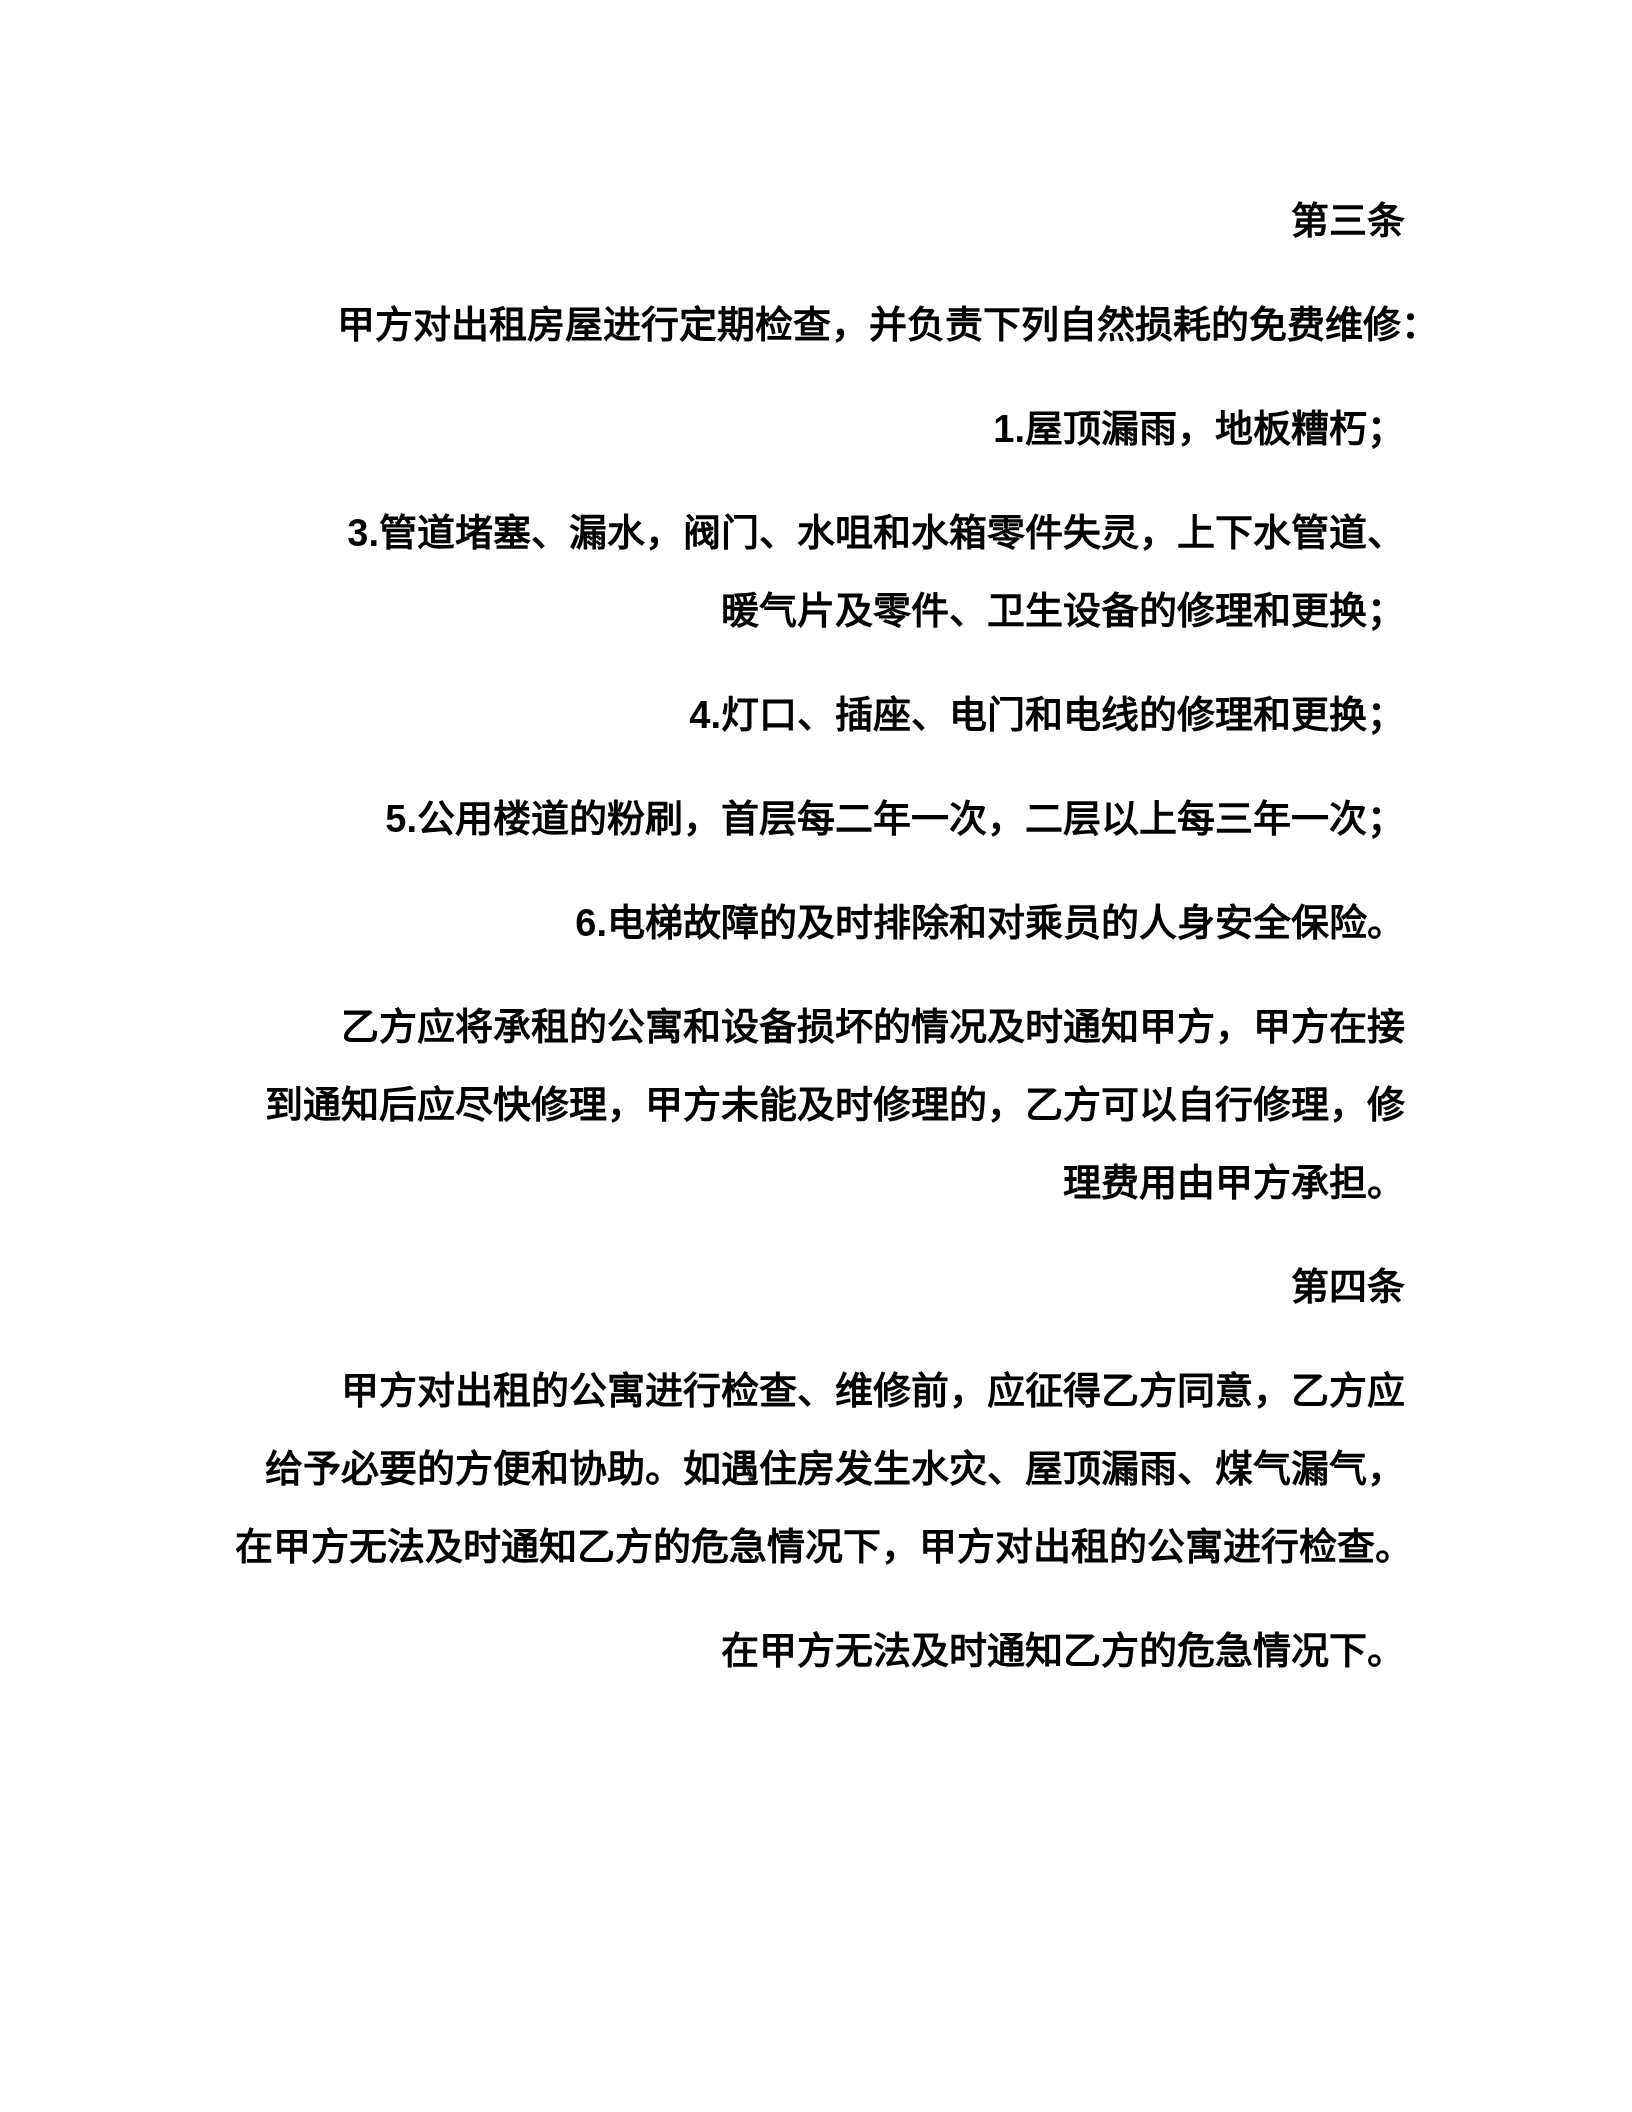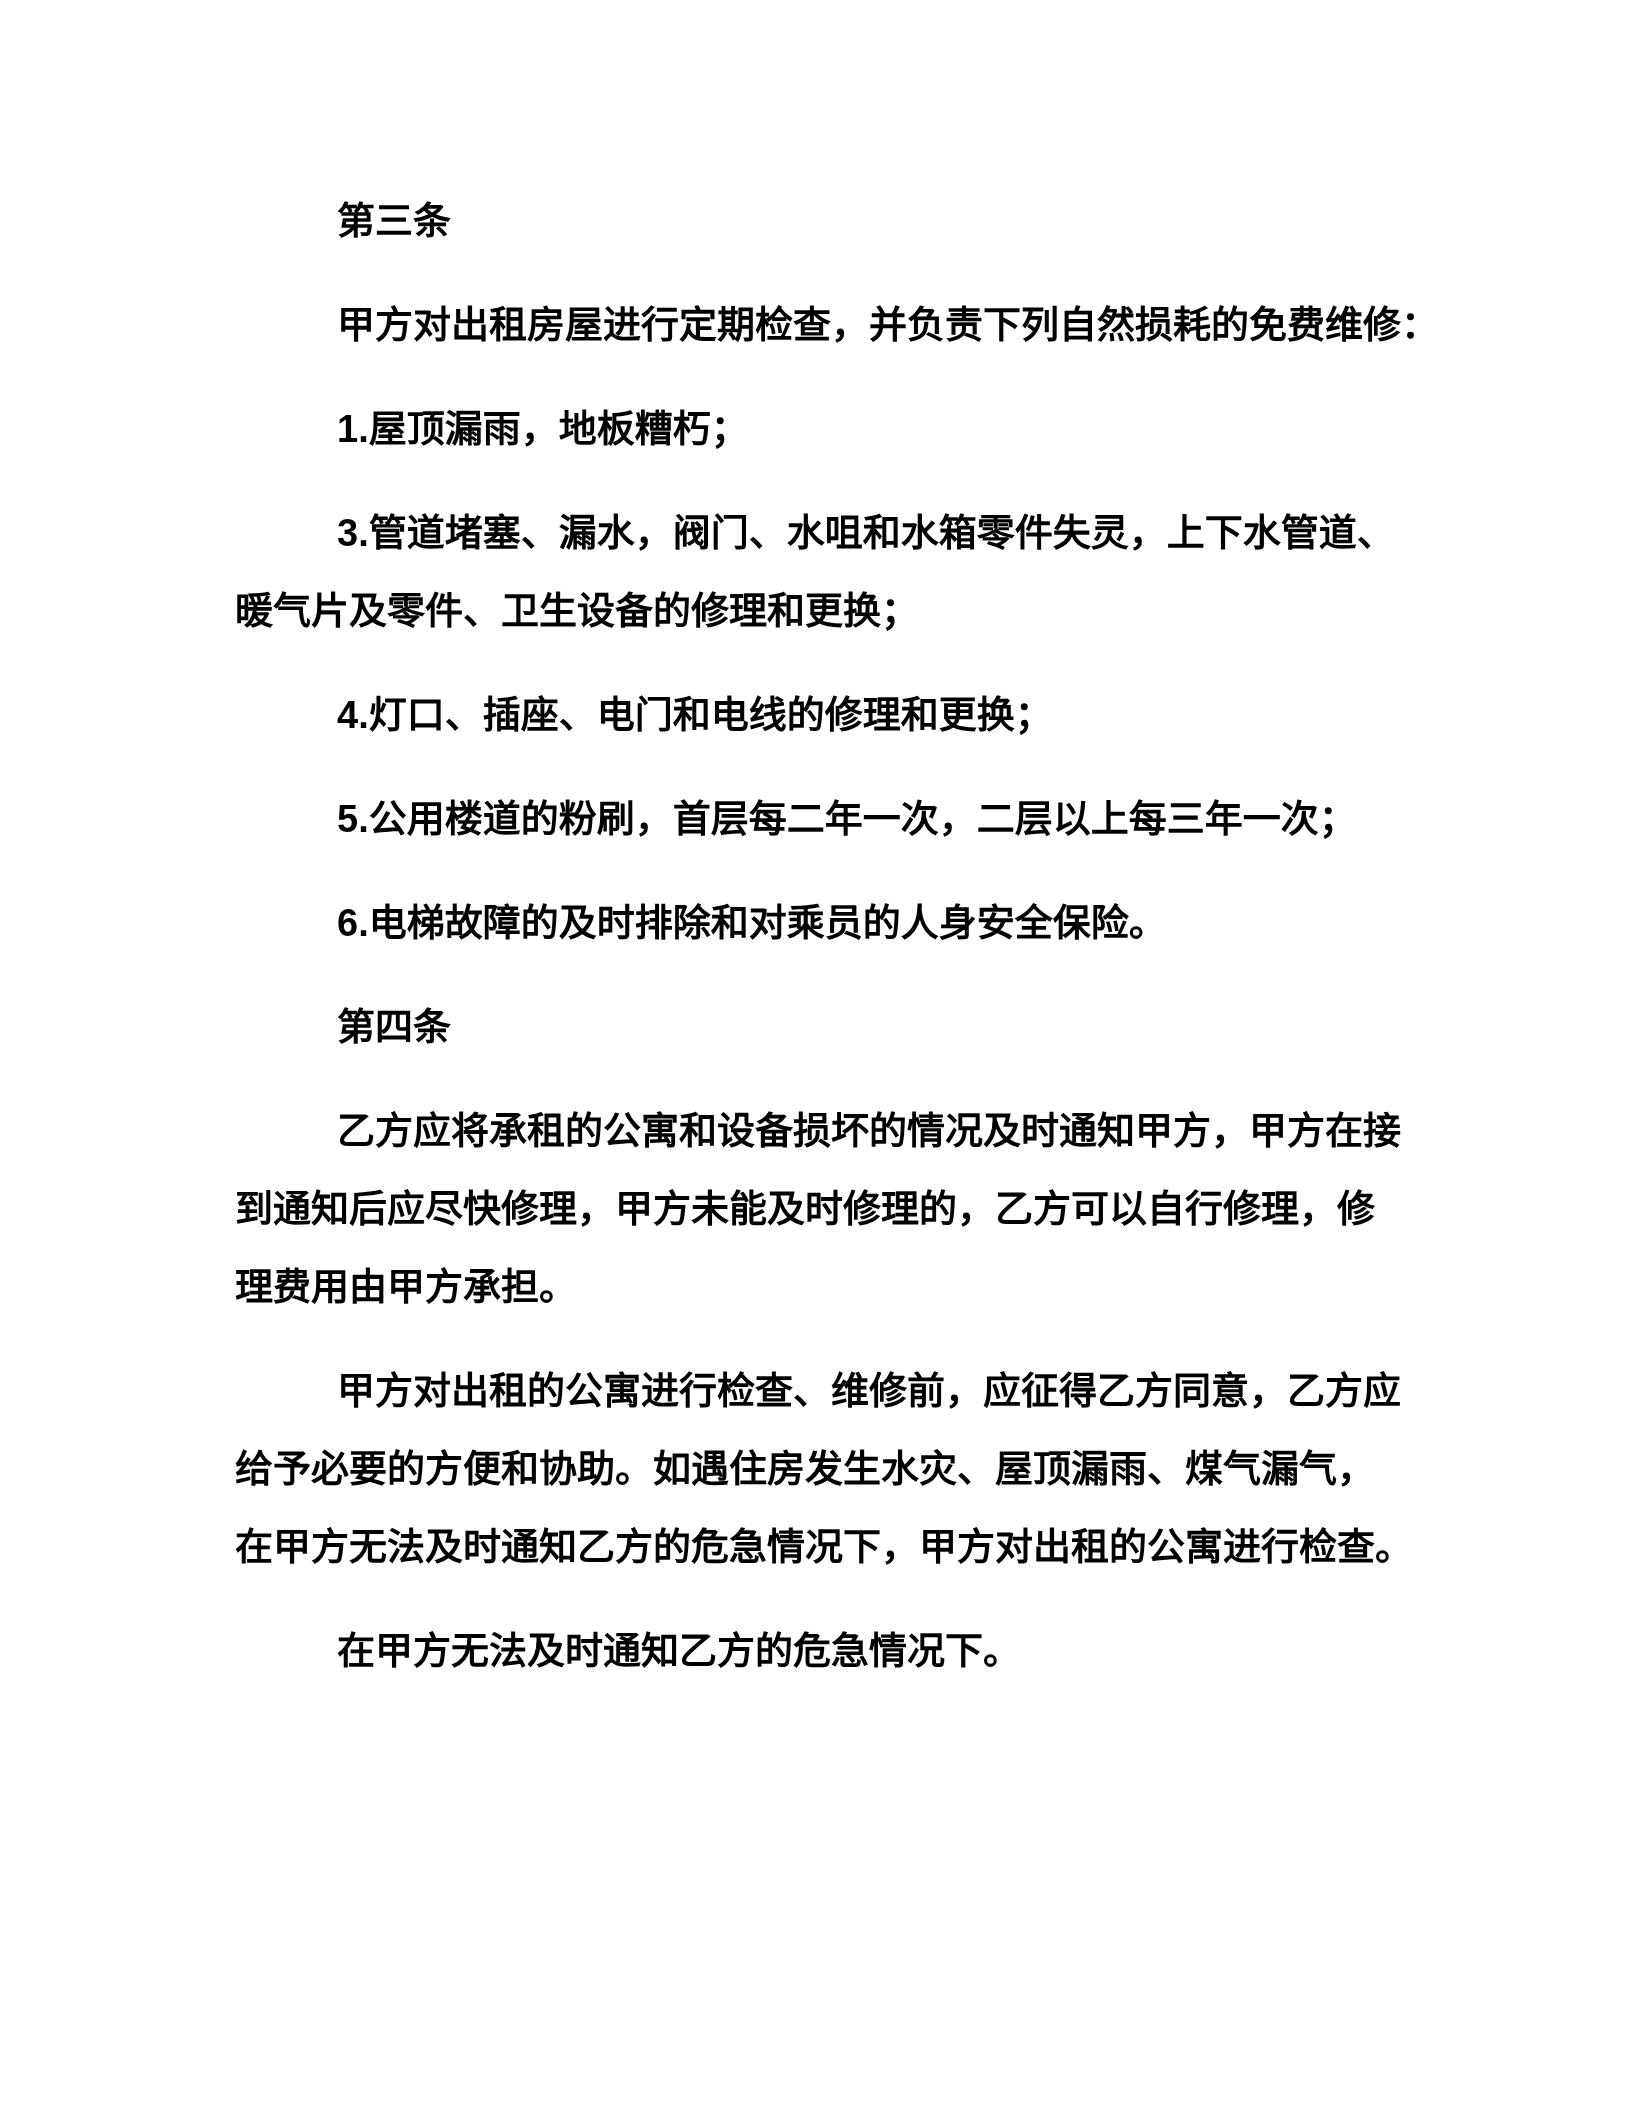--- a/index.html
+++ b/index.html
@@ -19,21 +19,21 @@
     top: 182px;
     width: 1170px;
   }
   .para { margin: 0 0 26px 0; }
   .line {
     height: 78px;
     line-height: 78px;
     font-size: 38px;
     font-weight: 700;
     white-space: nowrap;
-    text-align: left;
+    text-align: right;
     color: #000000;
   }
   .line.first { padding-left: 102px; }
 </style>
 </head>
 <body>
 
 <div class="page">
   <div class="doc">
       <div class="para">
@@ -52,26 +52,26 @@
       <div class="para">
         <div class="line first">4.灯口、插座、电门和电线的修理和更换；</div>
       </div>
       <div class="para">
         <div class="line first">5.公用楼道的粉刷，首层每二年一次，二层以上每三年一次；</div>
       </div>
       <div class="para">
         <div class="line first">6.电梯故障的及时排除和对乘员的人身安全保险。</div>
       </div>
       <div class="para">
-        <div class="line first">第四条</div>
-      </div>
-      <div class="para">
         <div class="line first">乙方应将承租的公寓和设备损坏的情况及时通知甲方，甲方在接</div>
         <div class="line">到通知后应尽快修理，甲方未能及时修理的，乙方可以自行修理，修</div>
         <div class="line">理费用由甲方承担。</div>
+      </div>
+      <div class="para">
+        <div class="line first">第四条</div>
       </div>
       <div class="para">
         <div class="line first">甲方对出租的公寓进行检查、维修前，应征得乙方同意，乙方应</div>
         <div class="line">给予必要的方便和协助。如遇住房发生水灾、屋顶漏雨、煤气漏气，</div>
         <div class="line">在甲方无法及时通知乙方的危急情况下，甲方对出租的公寓进行检查。</div>
       </div>
       <div class="para">
         <div class="line first">在甲方无法及时通知乙方的危急情况下。</div>
       </div>
     </div>

